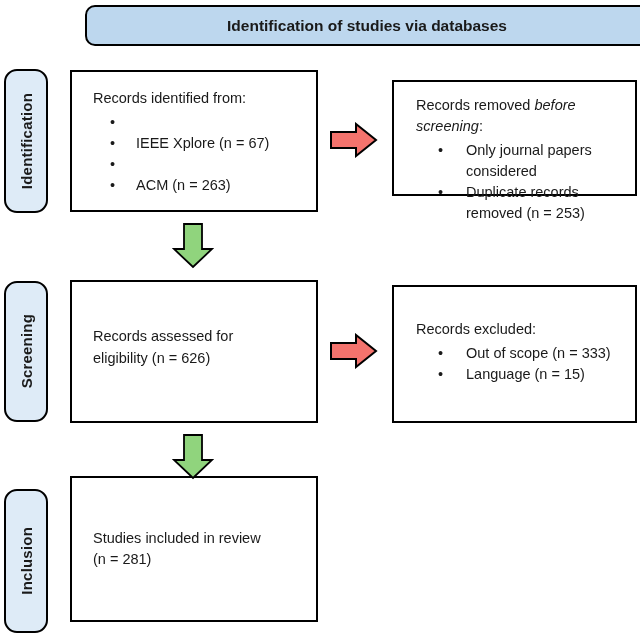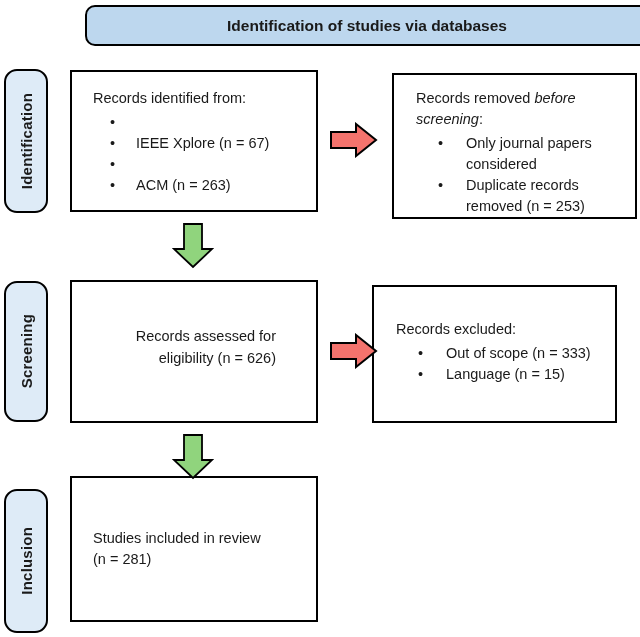--- a/index.html
+++ b/index.html
@@ -49,24 +49,24 @@
   .stage-inclusion      { top: 489px; height: 144px; }
 
   .flow-box {
     position: absolute;
     background: #ffffff;
     border: 2px solid #000000;
     font-size: 14.5px;
     line-height: 1.45;
   }
   .box-identified { left: 70px;  top: 70px;  width: 248px; height: 142px; padding: 16px 24px 0 21px; }
-  .box-removed    { left: 392px; top: 73px;  width: 245px; height: 146px; padding: 13px 10px 0 22px; }
+  .box-removed    { left: 392px; top: 80px;  width: 245px; height: 116px; padding: 13px 10px 0 22px; }
   .box-assessed   { left: 70px;  top: 280px; width: 248px; height: 143px;
-                    display: flex; align-items: center; padding: 0 40px 8px 21px; text-align: right; }
-  .box-excluded   { left: 372px; top: 285px; width: 245px; height: 138px;
+                    display: flex; align-items: center; padding: 0 40px 8px 21px; }
+  .box-excluded   { left: 392px; top: 285px; width: 245px; height: 138px;
                     display: flex; flex-direction: column; justify-content: center; padding: 0 8px 4px 22px; }
   .box-included   { left: 70px;  top: 476px; width: 248px; height: 146px;
                     display: flex; align-items: center; padding: 0 40px 0 21px; }
 
   .bullet-list { list-style: none; margin-top: 3px; }
   .bullet-list li { display: flex; }
   .bullet-list .blt { width: 14px; flex: 0 0 14px; text-align: left; }
   .box-identified .bullet-list { margin-left: 17px; }
   .box-identified .bullet-list .blt { margin-right: 12px; }
   .box-removed .bullet-list { margin-left: 22px; }

